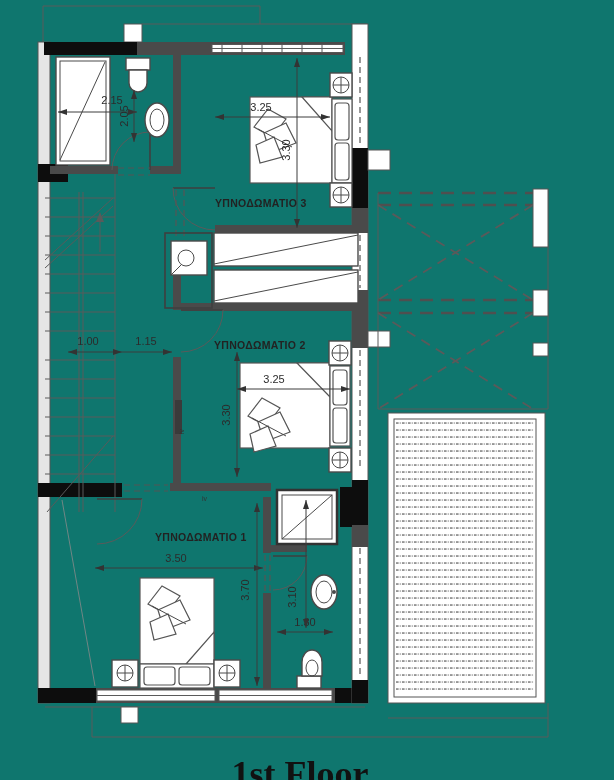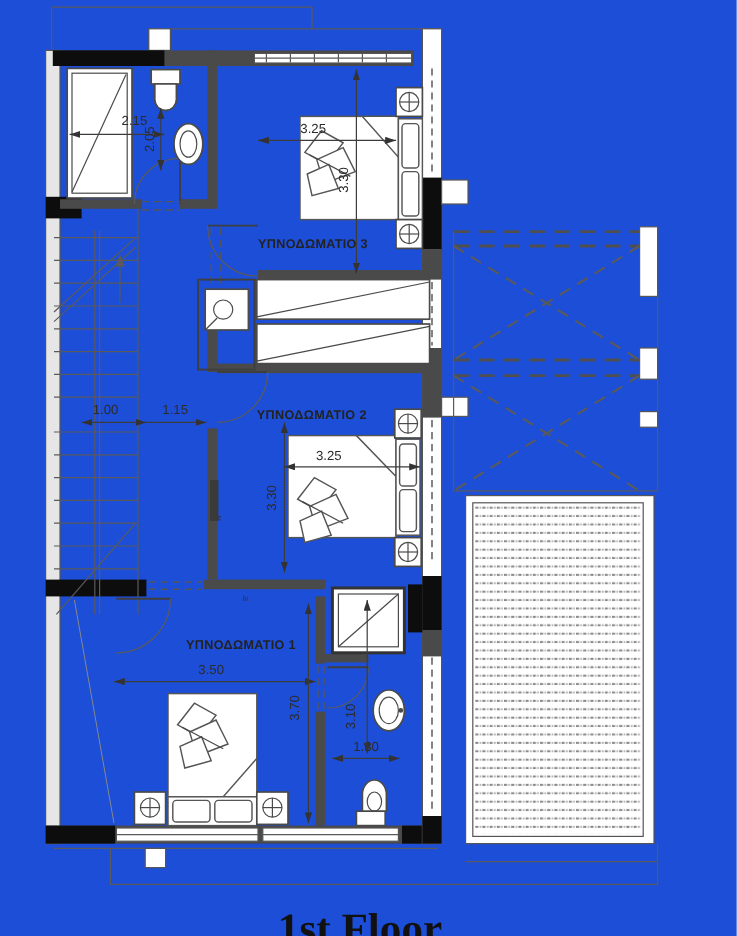--- a/index.html
+++ b/index.html
@@ -1,16 +1,16 @@
 <!DOCTYPE html>
 <html><head>
 <meta charset="utf-8">
 <style>
   html,body{margin:0;padding:0;background:#fff;}
-  #stage{position:relative;width:614px;height:780px;background:#1d4ed8;overflow:hidden;
+  #stage{position:relative;width:614px;height:780px;background:#0f766e;overflow:hidden;
          font-family:"Liberation Sans",sans-serif;}
   svg{position:absolute;left:0;top:0;}
   .ln{stroke:#5a5a5a;stroke-width:1;fill:none;}
   .ln2{stroke:#3f3f3f;stroke-width:1.6;fill:none;}
   .w{fill:#4a4a4a;stroke:none;}
   .k{fill:#0d0d0d;stroke:none;}
   .lt{fill:#e6e6e6;stroke:#555;stroke-width:1;}
   .wh{fill:#ffffff;stroke:#555;stroke-width:1;}
   .fx{fill:#ffffff;stroke:#4a4a4a;stroke-width:1.4;}
   .fxt{fill:none;stroke:#4a4a4a;stroke-width:1;}

